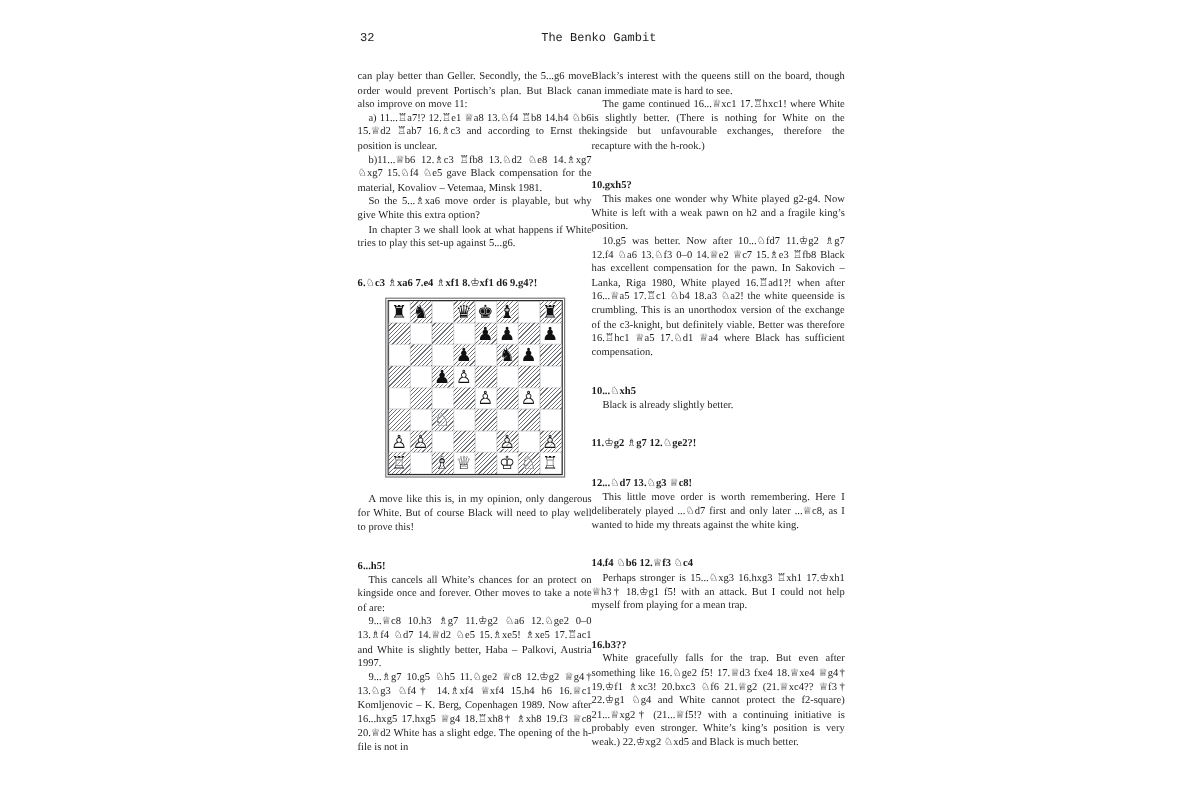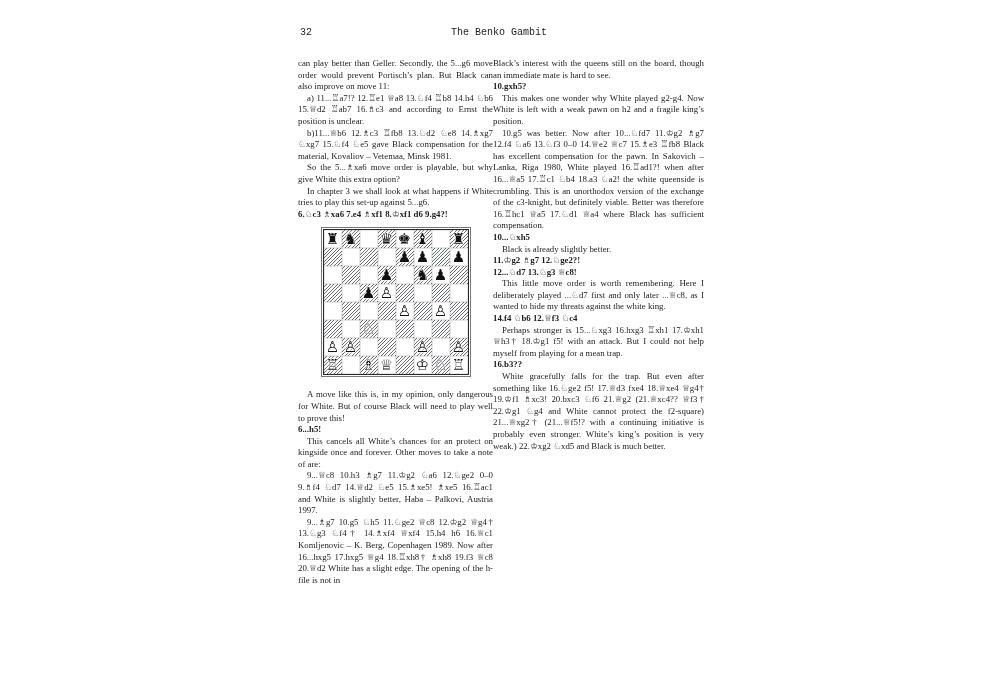--- a/index.html
+++ b/index.html
@@ -18,21 +18,21 @@
   .book-title { position: absolute; left: 0; right: 16px; top: 0; text-align: center; font-size: 10px; }
 
   .columns { display: flex; }
   .col { font-size: 8.8px; line-height: 11.6px; text-align: justify; }
   .col-left  { width: 195px; }
   .col-right { width: 211px; }
 
   .col p { margin: 0; }
   p.plain  { text-indent: 0; }
   p.indent { text-indent: 9px; }
-  p.moves  { text-indent: 0; font-weight: bold; }
+  p.moves  { text-indent: 0; font-weight: bold; margin-top: 21px; }
 
   
   .board {
     width: 144px; margin: 9px auto 14px;
     border: 1.5px solid #2a2a2a;
     outline: 1px solid #777; outline-offset: 1px;
     display: grid;
     grid-template-columns: repeat(8, 18px);
     grid-auto-rows: 18px;
     background: #fff;
@@ -186,25 +186,26 @@
             <span class="sq dark">
               <span class="piece">♘</span>
             </span>
             <span class="sq light">
               <span class="piece">♖</span>
             </span>
           </div>
           <p class="indent">A move like this is, in my opinion, only dangerous for White. But of course Black will need to play well to prove this!</p>
           <p class="moves">6...h5!</p>
           <p class="indent">This cancels all White’s chances for an protect on kingside once and forever. Other moves to take a note of are:</p>
-          <p class="indent">9...♕c8 10.h3 ♗g7 11.♔g2 ♘a6 12.♘ge2 0–0 9.♗f4 ♘d7 14.♕d2 ♘e5 15.♗xe5! ♗xe5 16.♖ac1 and White is slightly better, Haba – Palkovi, Austria 1997.</p>
+          <p class="indent">9...♕c8 10.h3 ♗g7 11.♔g2 ♘a6 12.♘ge2 0–0 13.♗f4 ♘d7 14.♕d2 ♘e5 15.♗xe5! ♗xe5 17.♖ac1 and White is slightly better, Haba – Palkovi, Austria 1997.</p>
           <p class="indent">9...♗g7 10.g5 ♘h5 11.♘ge2 ♕c8 12.♔g2 ♕g4† 13.♘g3 ♘f4† 14.♗xf4 ♕xf4 15.h4 h6 16.♕c1 Komljenovic – K. Berg, Copenhagen 1989. Now after 16...hxg5 17.hxg5 ♕g4 18.♖xh8† ♗xh8 19.f3 ♕c8 20.♕d2 White has a slight edge. The opening of the h-file is not in</p>
         </div>
       <div class="col col-right" id="col-right">
           <p class="plain">Black’s interest with the queens still on the board, though an immediate mate is hard to see.</p>
+          <p class="indent">The game continued 16...♕xc1 17.♖hxc1! where White is slightly better. (There is nothing for White on the kingside but unfavourable exchanges, therefore the recapture with the h-rook.)</p>
           <p class="moves">10.gxh5?</p>
           <p class="indent">This makes one wonder why White played g2-g4. Now White is left with a weak pawn on h2 and a fragile king’s position.</p>
           <p class="indent">10.g5 was better. Now after 10...♘fd7 11.♔g2 ♗g7 12.f4 ♘a6 13.♘f3 0–0 14.♕e2 ♕c7 15.♗e3 ♖fb8 Black has excellent compensation for the pawn. In Sakovich – Lanka, Riga 1980, White played 16.♖ad1?! when after 16...♕a5 17.♖c1 ♘b4 18.a3 ♘a2! the white queenside is crumbling. This is an unorthodox version of the exchange of the c3-knight, but definitely viable. Better was therefore 16.♖hc1 ♕a5 17.♘d1 ♕a4 where Black has sufficient compensation.</p>
           <p class="moves">10...♘xh5</p>
           <p class="indent">Black is already slightly better.</p>
           <p class="moves">11.♔g2 ♗g7 12.♘ge2?!</p>
           <p class="moves">12...♘d7 13.♘g3 ♕c8!</p>
           <p class="indent">This little move order is worth remembering. Here I deliberately played ...♘d7 first and only later ...♕c8, as I wanted to hide my threats against the white king.</p>
           <p class="moves">14.f4 ♘b6 12.♕f3 ♘c4</p>
           <p class="indent">Perhaps stronger is 15...♘xg3 16.hxg3 ♖xh1 17.♔xh1 ♕h3† 18.♔g1 f5! with an attack. But I could not help myself from playing for a mean trap.</p>

